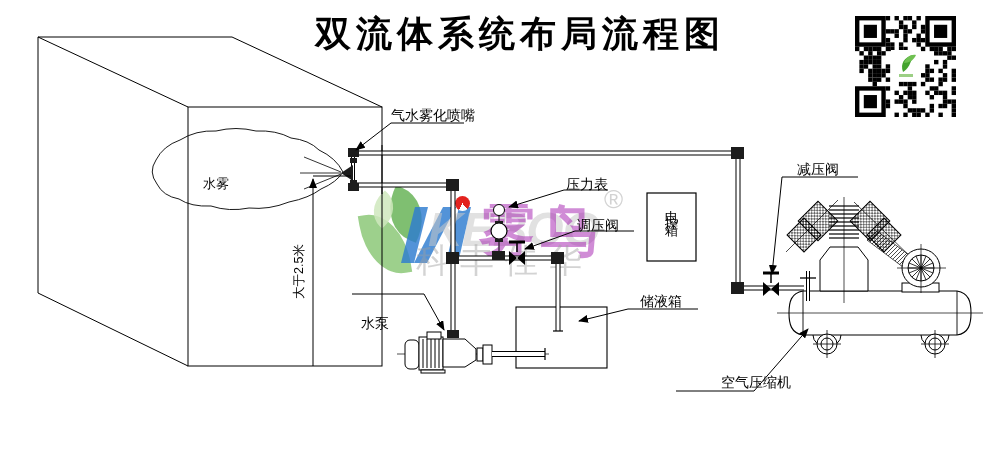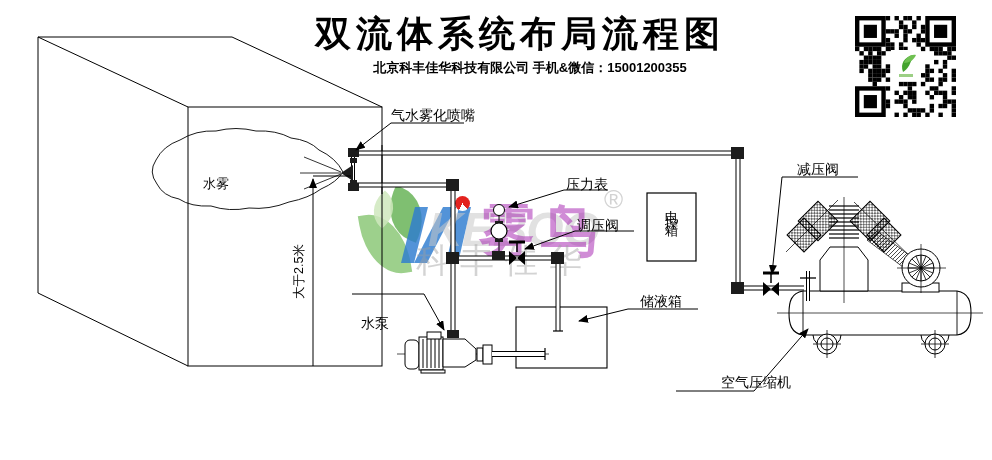--- a/index.html
+++ b/index.html
@@ -229,21 +229,20 @@
       <path d="M608,190 H564 L509,207" marker-end="url(#ah)"></path>
       <path d="M634,231 H575 L525,249" marker-end="url(#ah)"></path>
       <path d="M858,177 H782 L772,274" marker-end="url(#ah)"></path>
       <path d="M698,309 H628 L579,321" marker-end="url(#ah)"></path>
       <path d="M676,391 H754 L808,329" marker-end="url(#ah)"></path>
       <path d="M352,294 H424 L444,330" marker-end="url(#ah)"></path>
     </g>
   </svg>
 
   <div class="abs title" style="left:280px;top:10px;width:480px;">双流体系统布局流程图</div>
-  <div class="abs subtitle" style="left:290px;top:59px;width:480px;">北京科丰佳华科技有限公司 手机&amp;微信：15001200355</div>
 
   <div class="abs lbl" style="left:391px;top:108px;">气水雾化喷嘴</div>
   <div class="abs lbl" style="left:566px;top:177px;text-align:right;">压力表</div>
   <div class="abs lbl" style="left:577px;top:218px;">调压阀</div>
   <div class="abs lbl" style="left:797px;top:162px;">减压阀</div>
   <div class="abs lbl" style="left:640px;top:294px;">储液箱</div>
   <div class="abs lbl" style="left:690px;top:375px;margin-left:31px;">空气压缩机</div>
   <div class="abs lbl" style="left:361px;top:280px;margin-top:36px;">水泵</div>
   <div class="abs lbl lbl13" style="left:203px;top:160px;">水雾</div>
   <div class="abs rot" style="left:254px;top:263px;width:90px;">大于2.5米</div>

